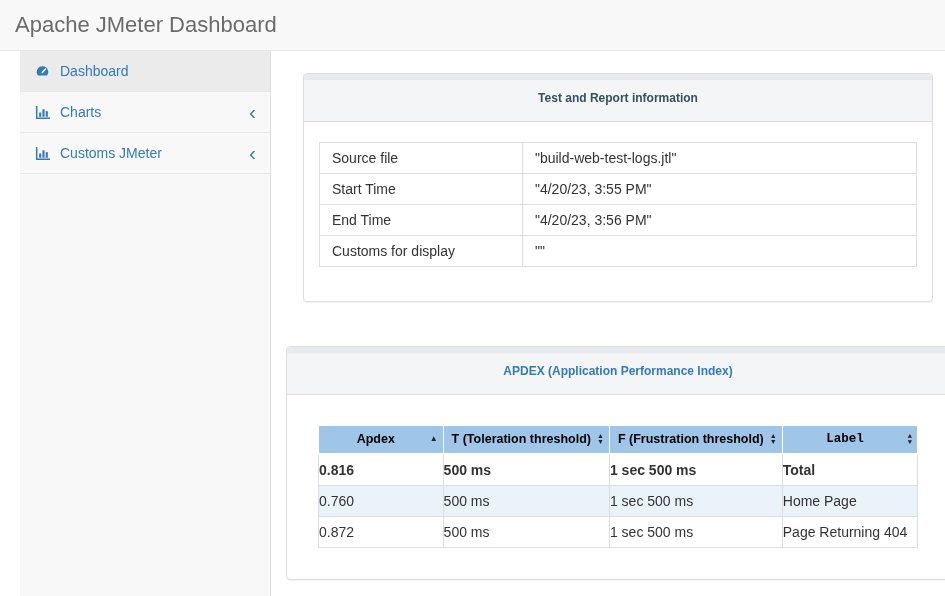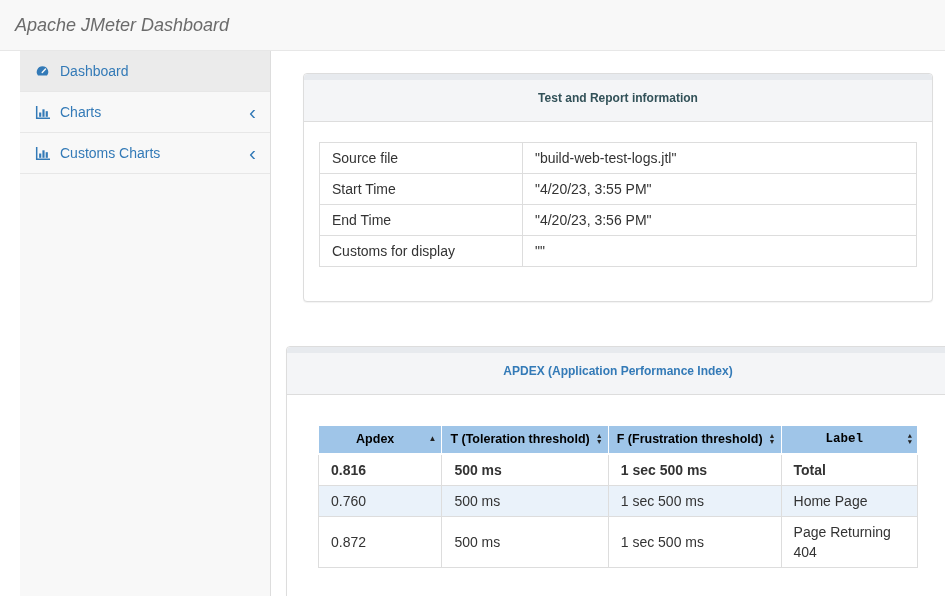--- a/index.html
+++ b/index.html
@@ -21,21 +21,21 @@
     width:945px;height:596px;overflow:hidden;background:#fff;
     font-family:"Liberation Sans",sans-serif;
     -webkit-font-smoothing:antialiased;
   }
   
   .navbar{
     height:51px;background:var(--navbar-bg);
     border-bottom:1px solid var(--item-border);
     display:flex;align-items:center;padding:0 15px;
   }
-  .brand{font-size:18px;color:var(--navbar-text);font-style:italic;}
+  .brand{font-size:22px;color:var(--navbar-text);}
   
   .layout{display:flex;height:545px;}
   .sidebar{
     width:251px;flex:0 0 251px;background:var(--navbar-bg);
     border-right:1px solid var(--border);
     margin-left:20px;
   }
   .nav-item{
     height:41px;display:flex;align-items:center;
     padding:0 12px 0 15px;position:relative;cursor:pointer;
@@ -79,21 +79,21 @@
   .apdex-table th{
     background:var(--thead-bg);
     border:1px solid #fff;border-bottom:2px solid #fff;
     font-size:12.5px;font-weight:bold;color:#000;
     padding:4px 18px 4px 8px;height:28px;text-align:center;
     position:relative;cursor:pointer;white-space:nowrap;
   }
   .apdex-table td{
     border:1px solid var(--border);
     font-size:14px;color:var(--cell-text);
-    padding:5px 12px;height:31px;line-height:20px;background:#fff;margin-top:30px;
+    padding:5px 0;height:31px;line-height:20px;background:#fff;margin-top:30px;
   }
   .apdex-table tr.bold td{font-weight:bold;}
   .apdex-table tr.striped td{background:var(--stripe);}
   .col-apdex{width:22%;}
   .col-t{width:26.5%;margin-left:8px;}
   .col-f{width:27.5%;}
   .col-label{width:24%;font-family:Liberation Mono, monospace;}
   .sort{
     position:absolute;right:5px;top:50%;transform:translateY(-50%);
     display:flex;flex-direction:column;align-items:center;
@@ -134,21 +134,21 @@
     </div>
     <div class="nav-item">
       <span class="nav-icon">
         <svg viewBox="0 0 16 16" width="15" height="15">
           <path d="M1 1h1.6v12.4H16V15H1z" fill="currentColor"></path>
           <rect x="4.4" y="8" width="2.3" height="4.6" fill="currentColor"></rect>
           <rect x="7.9" y="4.6" width="2.3" height="8" fill="currentColor"></rect>
           <rect x="11.4" y="6.6" width="2.3" height="6" fill="currentColor"></rect>
         </svg>
       </span>
-      <span>Customs Charts</span>
+      <span>Customs JMeter</span>
       <span class="chevron">‹</span>
     </div>
   </div>
 
   <div class="content">
 
     <div class="panel" id="panel-info">
       <div class="panel-heading">
         <span class="panel-title">Test and Report information</span>
       </div>

